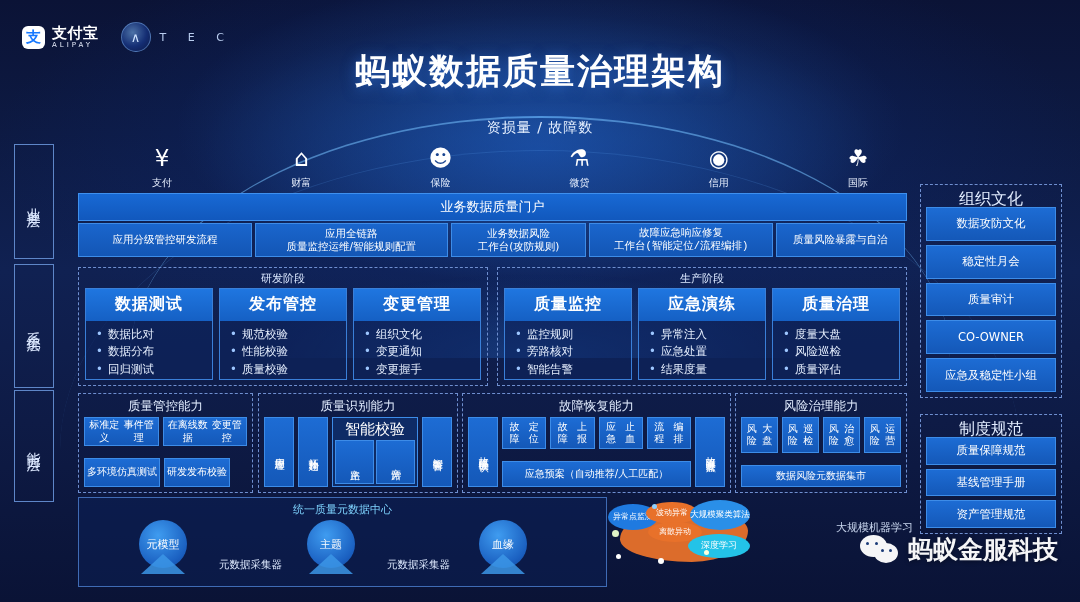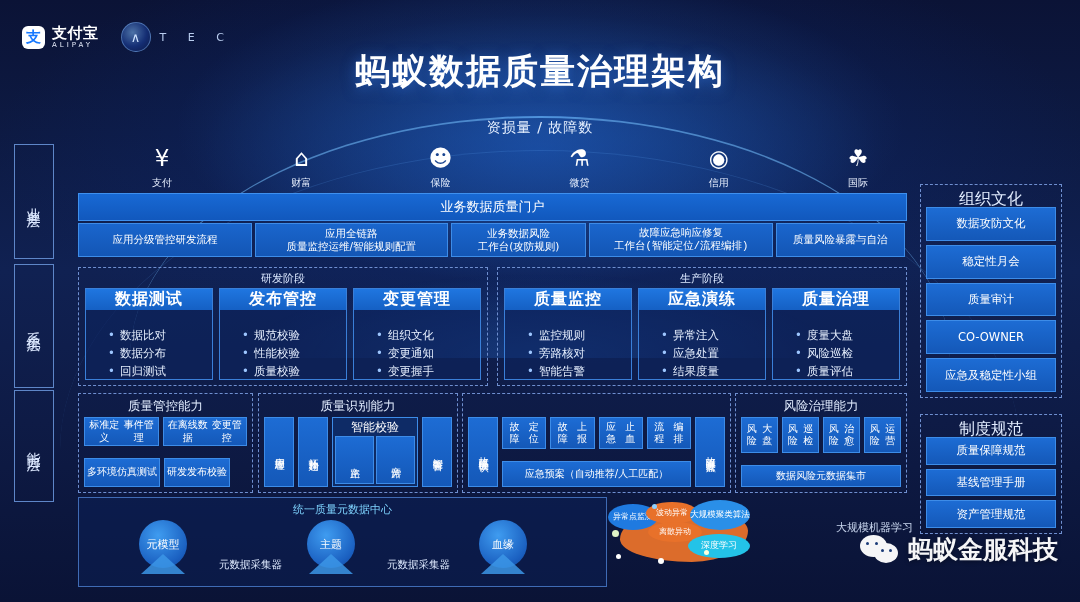--- a/index.html
+++ b/index.html
@@ -70,40 +70,40 @@
   
   .sysgroup{position:absolute;top:267px;height:117px;border:1px dashed #6f8fd0;}
   .sysgroup .ghead{position:absolute;left:0;top:3px;width:100%;text-align:center;
     font-size:11px;color:#dbe8ff;}
   .syscards{position:absolute;left:6px;top:20px;right:6px;bottom:5px;display:flex;gap:6px;}
   .syscard{flex:1;border:1px solid #3a7fd8;background:rgba(12,36,96,.55);
     display:flex;flex-direction:column;}
   .syscard .ch{height:39px;background:linear-gradient(180deg,#1f76e0,#1560c4);
     display:flex;align-items:center;justify-content:center;
     font-size:16px;font-weight:bold;color:#fff;letter-spacing:1px;}
-  .syscard ul{margin:12px;padding:5px 0 0 0;list-style:none;}
+  .syscard ul{margin:0;padding:5px 0 0 0;list-style:none;}
   .syscard li{font-size:11.5px;color:#e7f0ff;line-height:1.55;padding-left:22px;position:relative;}
   .syscard li:before{content:"\2022";position:absolute;left:10px;color:#9dc6ff;}
 
   
   .capgroup{position:absolute;top:393px;height:98px;border:1px dashed #6f8fd0;}
   .capgroup .ghead{position:absolute;left:0;top:4px;width:100%;text-align:center;
     font-size:12.5px;color:#e2edff;}
   .capbody{position:absolute;left:5px;top:23px;right:5px;bottom:5px;display:flex;gap:4px;}
   .cb{background:linear-gradient(180deg,#1d6cd4,#1458b8);border:1px solid #3d8ce8;
     display:flex;align-items:center;justify-content:center;text-align:center;
     font-size:10px;color:#fff;line-height:1.25;padding:0 2px;}
   .vert{writing-mode:vertical-rl;text-orientation:upright;letter-spacing:1px;}
   .col{display:flex;flex-direction:column;gap:12px;flex:1;}
   .row{display:flex;gap:4px;flex:1;}
 
   
   .nest{border:1px solid #3d8ce8;background:rgba(16,52,120,.65);
     display:flex;flex-direction:column;padding:2px;gap:2px;}
-  .nest .nh{font-size:12px;color:#fff;text-align:center;line-height:1.2;}
+  .nest .nh{font-size:15px;color:#fff;text-align:center;line-height:1.2;}
   .nest .nb{flex:1;display:flex;gap:2px;}
 
   
   .metabox{position:absolute;left:78px;top:497px;width:527px;height:88px;
     border:1px solid #3f6bb5;background:rgba(12,34,92,.45);}
   .metatitle{position:absolute;left:0;top:4px;width:100%;text-align:center;
     font-size:11px;color:#7fd4ff;}
   .mcircle{position:absolute;width:48px;height:48px;border-radius:50%;
     background:radial-gradient(circle at 40% 32%,#3f9cf0,#1a5fc0 70%,#12458f 100%);
     display:flex;align-items:center;justify-content:center;font-size:11px;color:#fff;}
@@ -324,20 +324,21 @@
                 <div>旁路</div>
               </div>
             </div>
           </div>
           <div class="cb vert" style="flex: 0 0 24px;">
             <div>智能告警</div>
           </div>
         </div>
       </div>
       <div class="capgroup" style="left: 462px; width: 267px;">
+        <div class="ghead">故障恢复能力</div>
         <div class="capbody">
           <div class="cb vert" style="flex: 0 0 24px;">
             <div>故障等级确认</div>
           </div>
           <div class="col" style="flex: 1 1 0%;">
             <div class="row" style="flex: 1.15 1 0%;">
               <div class="cb">
                 <div>故障</div>
                 <div>定位</div>
               </div>

